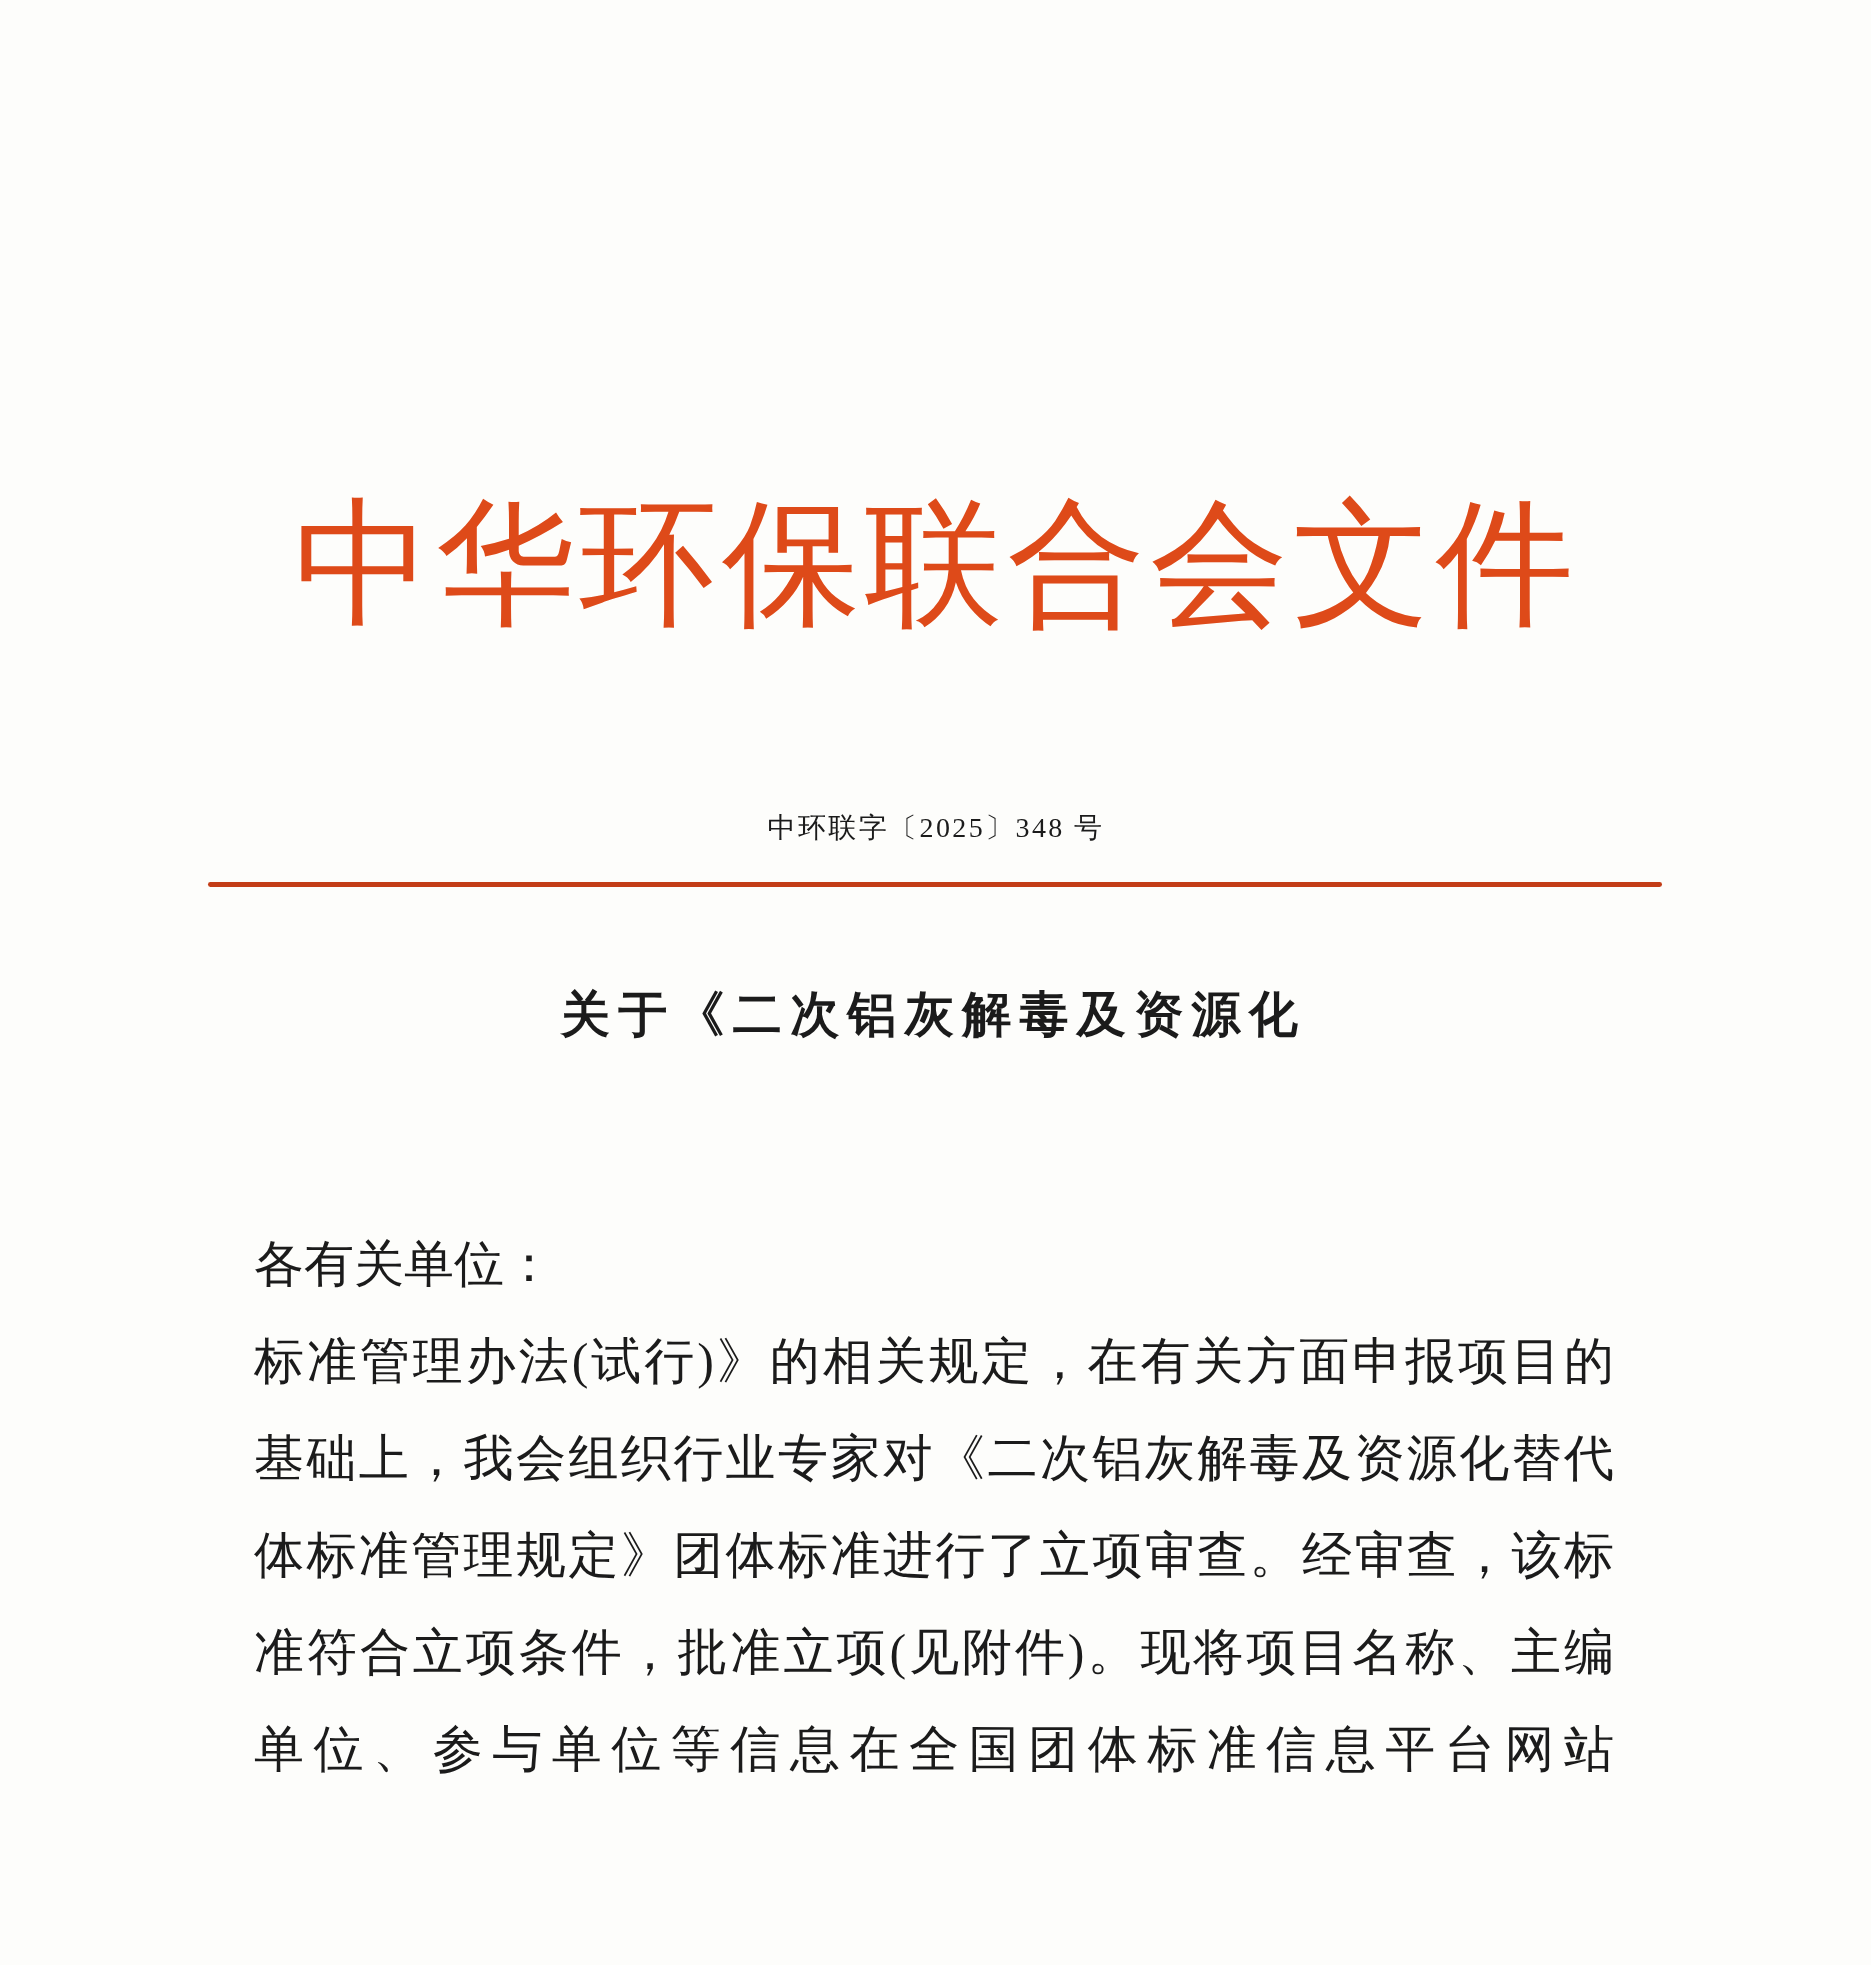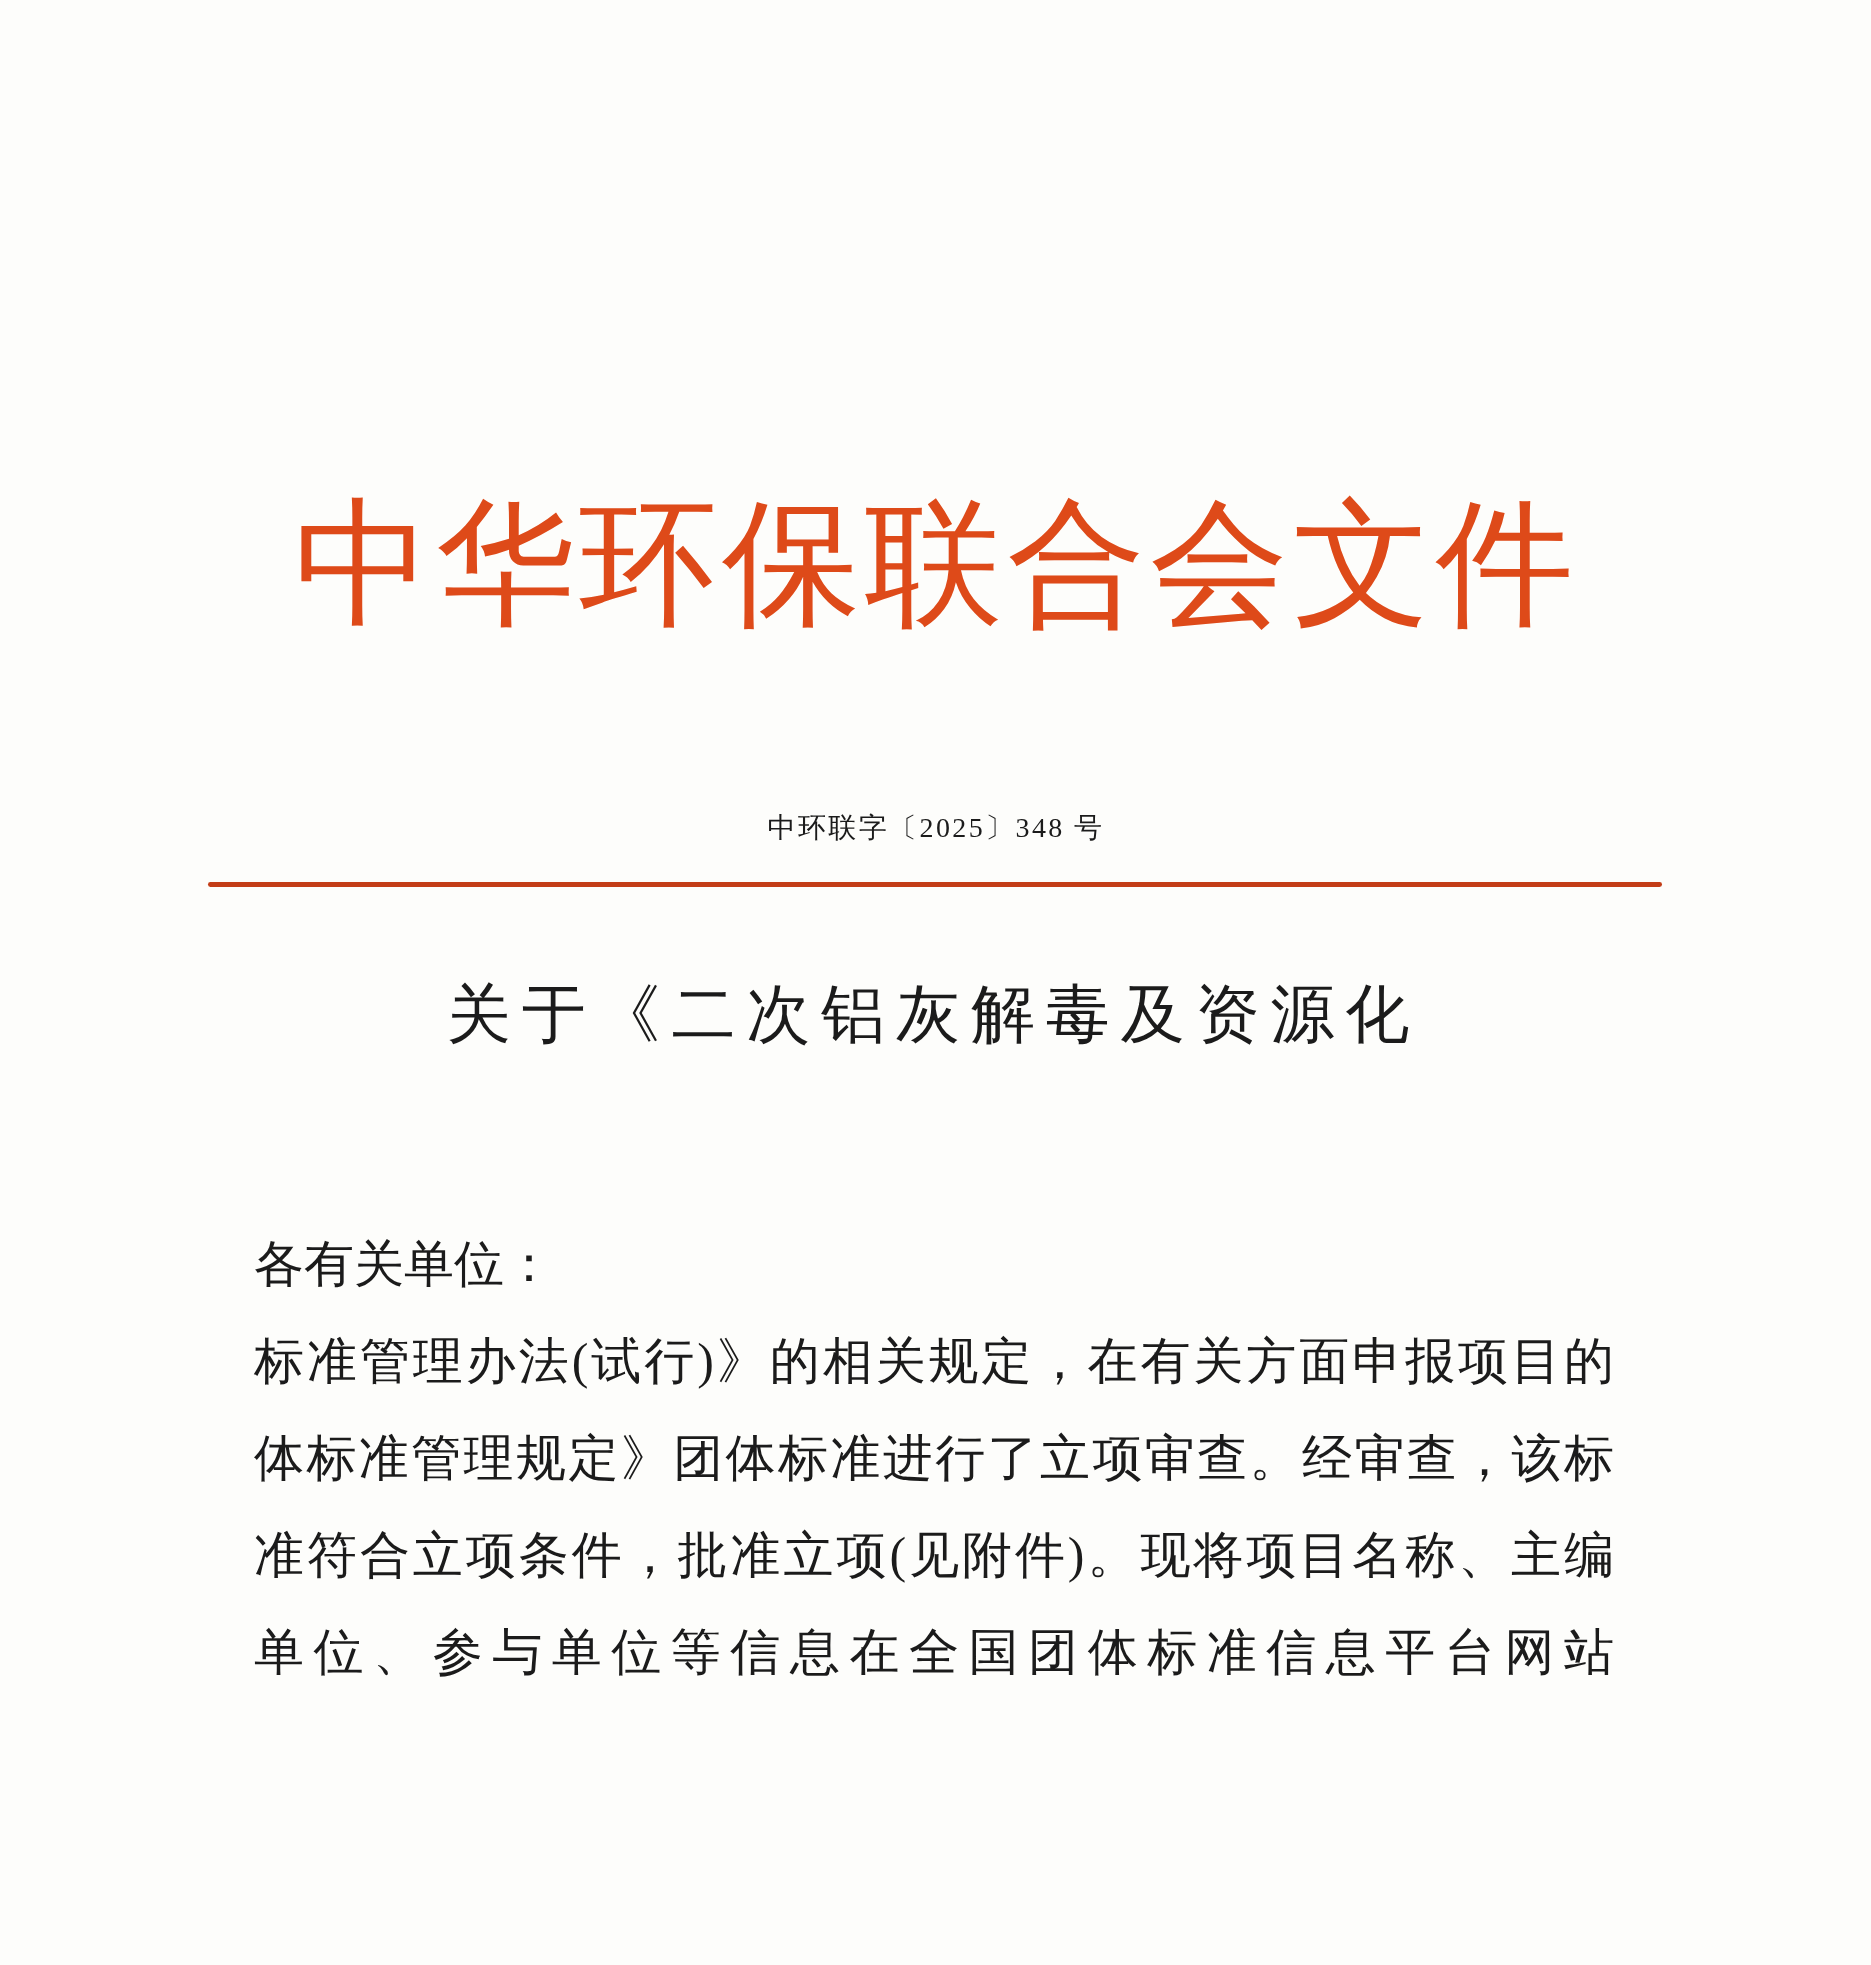--- a/index.html
+++ b/index.html
@@ -43,22 +43,22 @@
     width: 1454px;
     height: 5.1px;
     border-radius: 2.4px;
   }
   .doc-title {
     position: absolute;
     top: 968px;
     left: 230px;
     width: 1407px;
     text-align: center;
-    font-size: 64px;
-    font-weight: 400;
+    font-size: 49px;
+    font-weight: 700;
     line-height: 93px;
     font-family: "Liberation Serif", serif;
   }
   .doc-title .t1 { letter-spacing: 0.17em; white-space: nowrap; }
   .doc-title .t2 { letter-spacing: 0.01em; white-space: nowrap; }
   .body-block {
     position: absolute;
     top: 1216px;
     left: 254px;
     width: 1360px;
@@ -89,20 +89,21 @@
 
   <div class="red-rule" style="background: rgb(195, 61, 23);"></div>
 
   <div class="doc-title">
     <div class="t1">关于《二次铝灰解毒及资源化</div>
   </div>
 
   <div class="body-block">
     <div class="line short">各有关单位：</div>
     <div class="line">标准管理办法(试行)》的相关规定，在有关方面申报项目的</div>
+    <div class="line">基础上，我会组织行业专家对《二次铝灰解毒及资源化替代</div>
     <div class="line">体标准管理规定》团体标准进行了立项审查。经审查，该标</div>
     <div class="line">准符合立项条件，批准立项(见附件)。现将项目名称、主编</div>
     <div class="line">单位、参与单位等信息在全国团体标准信息平台网站</div>
 
   </div>
 
 </div>
 
 
 </body></html>

